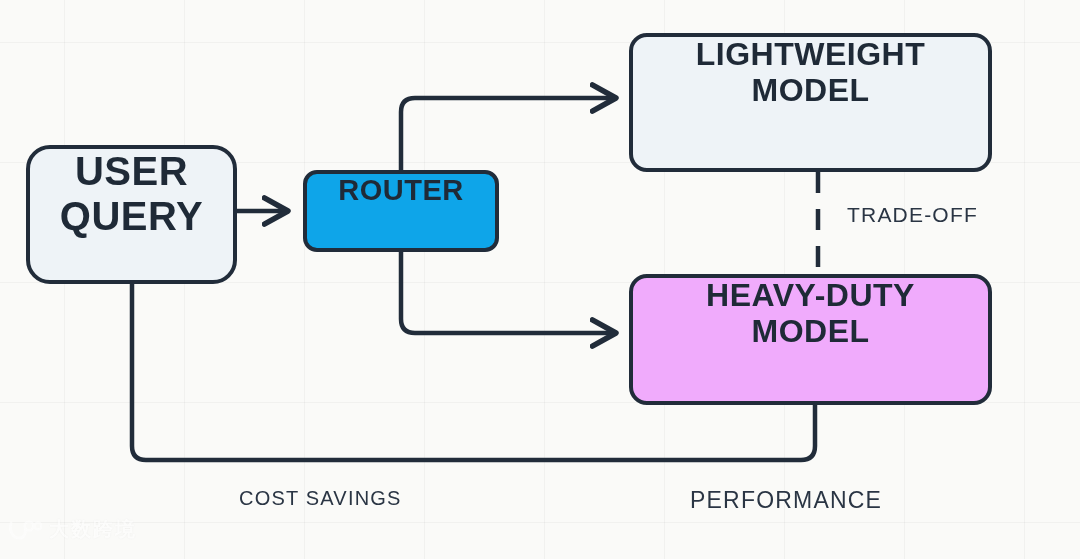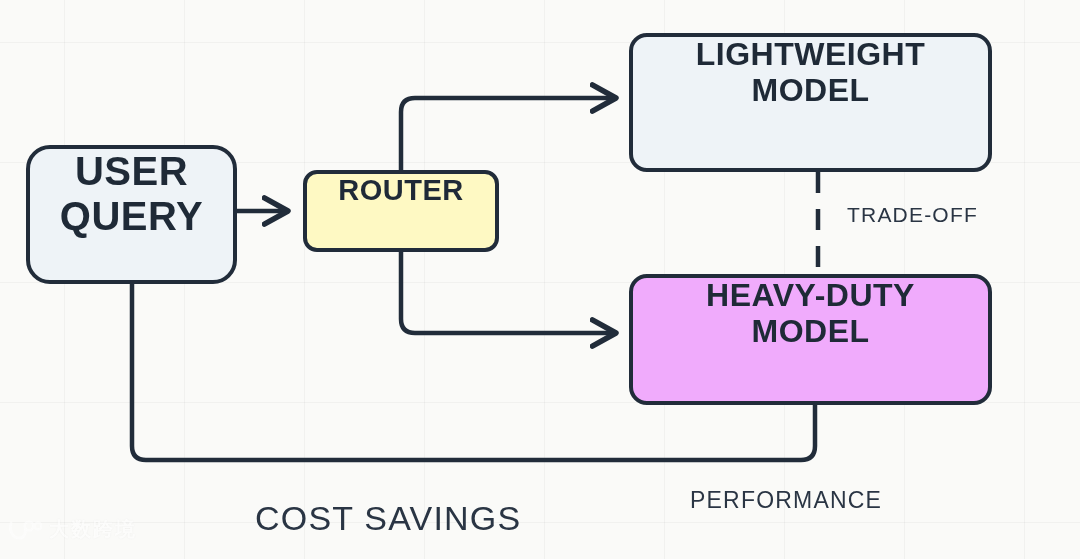--- a/index.html
+++ b/index.html
@@ -44,21 +44,21 @@
     font-weight: 700;
   }
   #node-user-query {
     left: 26px; top: 145px; width: 211px; height: 139px;
     background: #eef3f7;
     font-size: 40px;
     border-radius: 24px;
   }
   #node-router {
     left: 303px; top: 170px; width: 196px; height: 82px;
-    background: #fef9c3;
+    background: #0ea5e9;
     font-size: 29px;
     border-radius: 14px;
   }
   #node-lightweight {
     left: 629px; top: 33px; width: 363px; height: 139px;
     background: #eef3f7;
     font-size: 32px;
     border-radius: 18px;
   }
   #node-heavy {
@@ -69,21 +69,21 @@
   }
   .edge-label {
     position: absolute;
     color: #2a3544;
     font-size: 21px;
     font-weight: 400;
     letter-spacing: 1.2px;
     white-space: nowrap;
   }
   #label-trade-off { left: 847px; top: 203px; }
-  #label-cost-savings { left: 255px; top: 487px; font-size: 34px; margin-top: 12px; }
+  #label-cost-savings { left: 239px; top: 487px; font-size: 20px; }
   #label-performance { left: 690px; top: 487px; font-size: 23px; }
 
   #watermark {
     position: absolute;
     left: 8px;
     top: 516px;
     display: flex;
     align-items: center;
     gap: 7px;
     opacity: 0.55;

